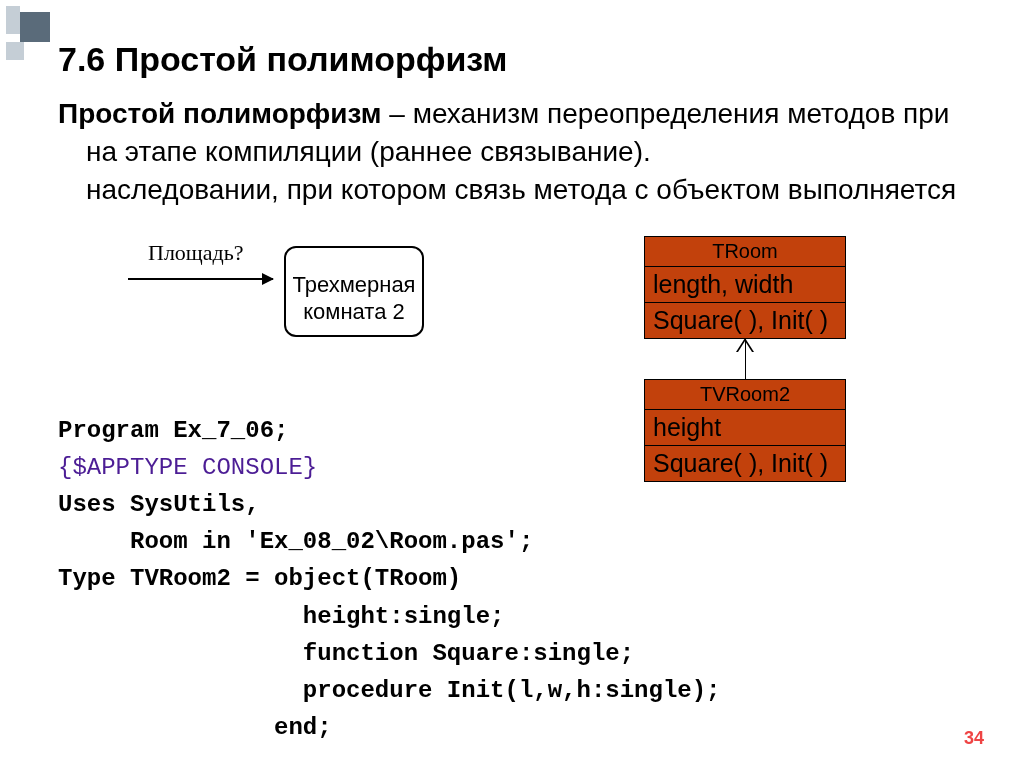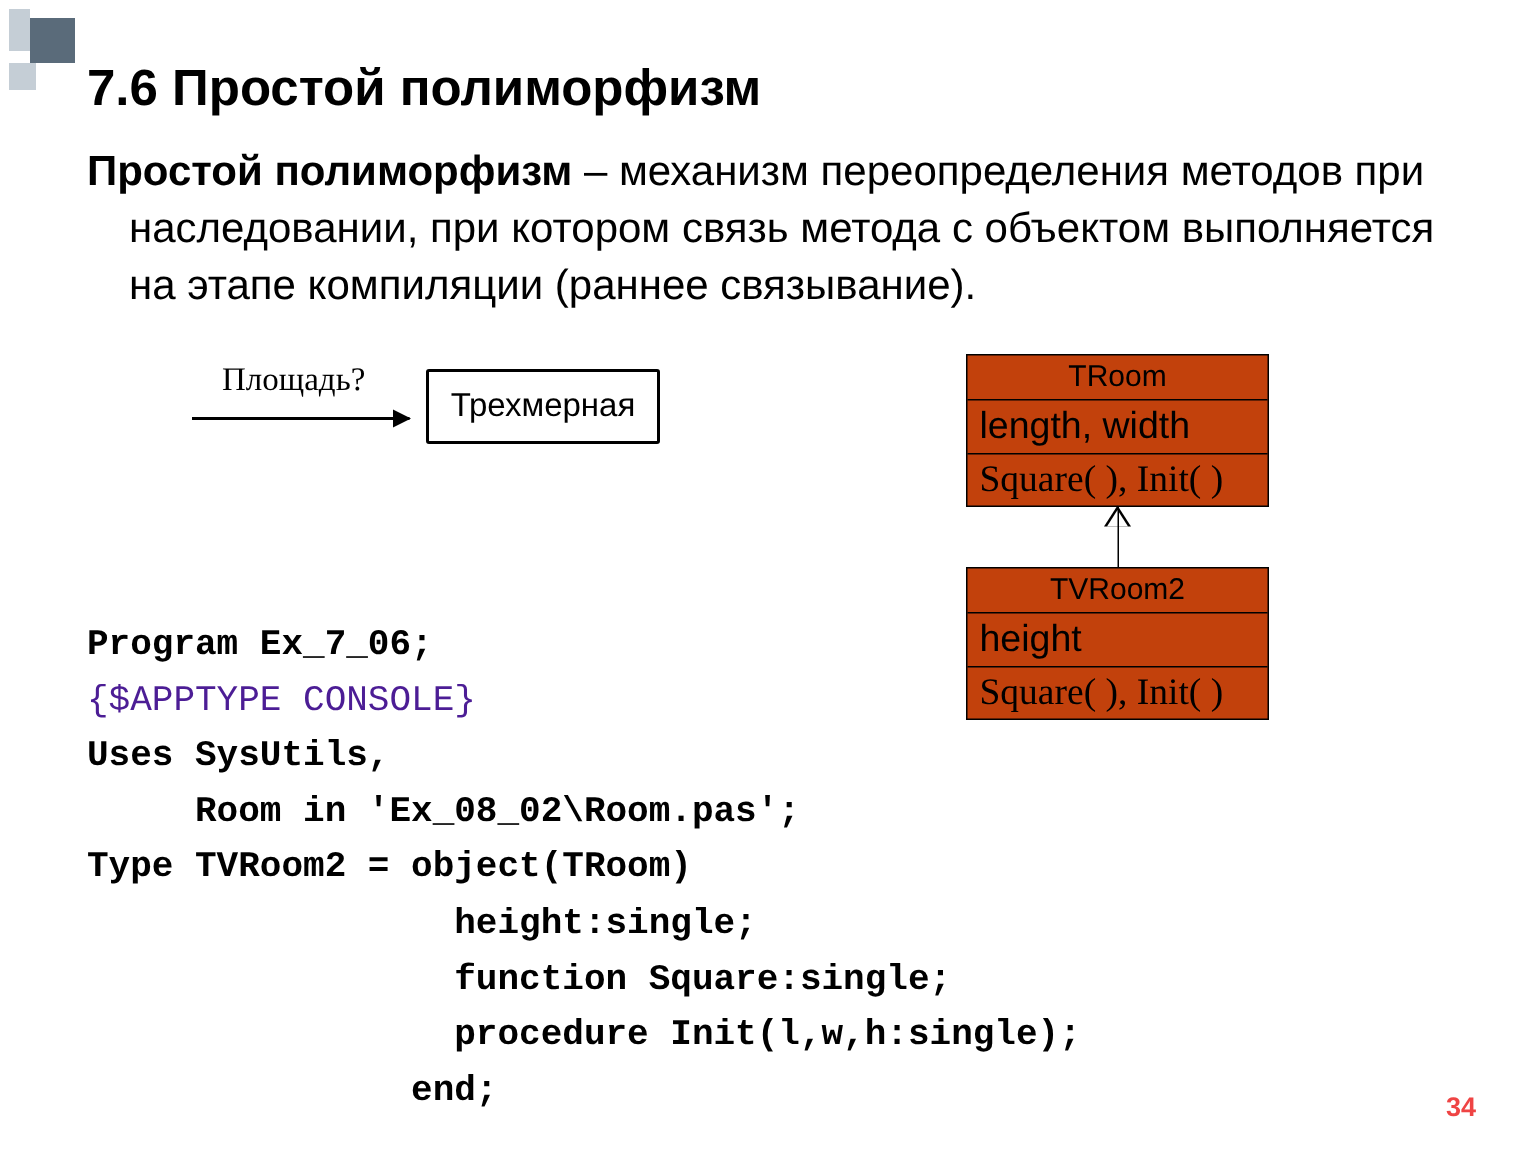--- a/index.html
+++ b/index.html
@@ -71,25 +71,25 @@
     right: -1px;
     top: -5px;
     border-left: 12px solid #000;
     border-top: 6px solid transparent;
     border-bottom: 6px solid transparent;
   }
   .room-box {
     position: absolute;
     top: 6px;
     left: 226px;
-    width: 156px;
+    width: 140px;
     border: 2px solid #000;
-    border-radius: 2px;
+    border-radius: 12px;
     text-align: center;
-    padding: 9px 6px 10px 6px;
+    padding: 24px 6px 10px 6px;
     font-size: 22px;
     line-height: 1.2;
     background: #fff;
   }
 
   
   .uml {
     position: absolute;
     top: 236px;
     left: 644px;
@@ -103,21 +103,21 @@
   .class-name {
     text-align: center;
     border-bottom: 1.5px solid #000;
     padding: 3px 6px;
   }
   .class-row {
     border-bottom: 1.5px solid #000;
     padding: 3px 8px;
     font-size: 25px;
   }
-  .class-row:last-child { border-bottom: none; font-family: Liberation Serif, serif; }
+  .class-row:last-child { border-bottom: none; }
 
   .inherit {
     position: relative;
     height: 40px;
   }
   .inherit-line {
     position: absolute;
     left: 50%;
     top: 0;
     width: 0;
@@ -173,29 +173,30 @@
   <div class="sq s3"></div>
   <div class="sq s4"></div>
 </div>
 
 <div class="content">
 
   <h1 class="title">7.6 Простой полиморфизм</h1>
 
   <div class="definition">
     <span class="term">Простой полиморфизм</span><span> – </span><span>механизм переопределения методов при</span>
+    <span class="indent">на этапе компиляции (раннее связывание).</span>
     <span class="indent">наследовании, при котором связь метода с объектом выполняется</span>
-    <span class="indent">на этапе компиляции (раннее связывание).</span>
   </div>
 
   <div class="diagram">
     <div class="question">Площадь?</div>
     <div class="arrow"></div>
     <div class="room-box">
       <div>Трехмерная</div>
+      <div>комната 2</div>
     </div>
   </div>
 
   <div class="code">
 <span>Program Ex_7_06;</span>
 <span class="directive">{$APPTYPE CONSOLE}</span>
 <span>Uses SysUtils,</span>
 <span>     Room in 'Ex_08_02\Room.pas';</span>
 <span>Type TVRoom2 = object(TRoom)</span>
 <span>                 height:single;</span>

